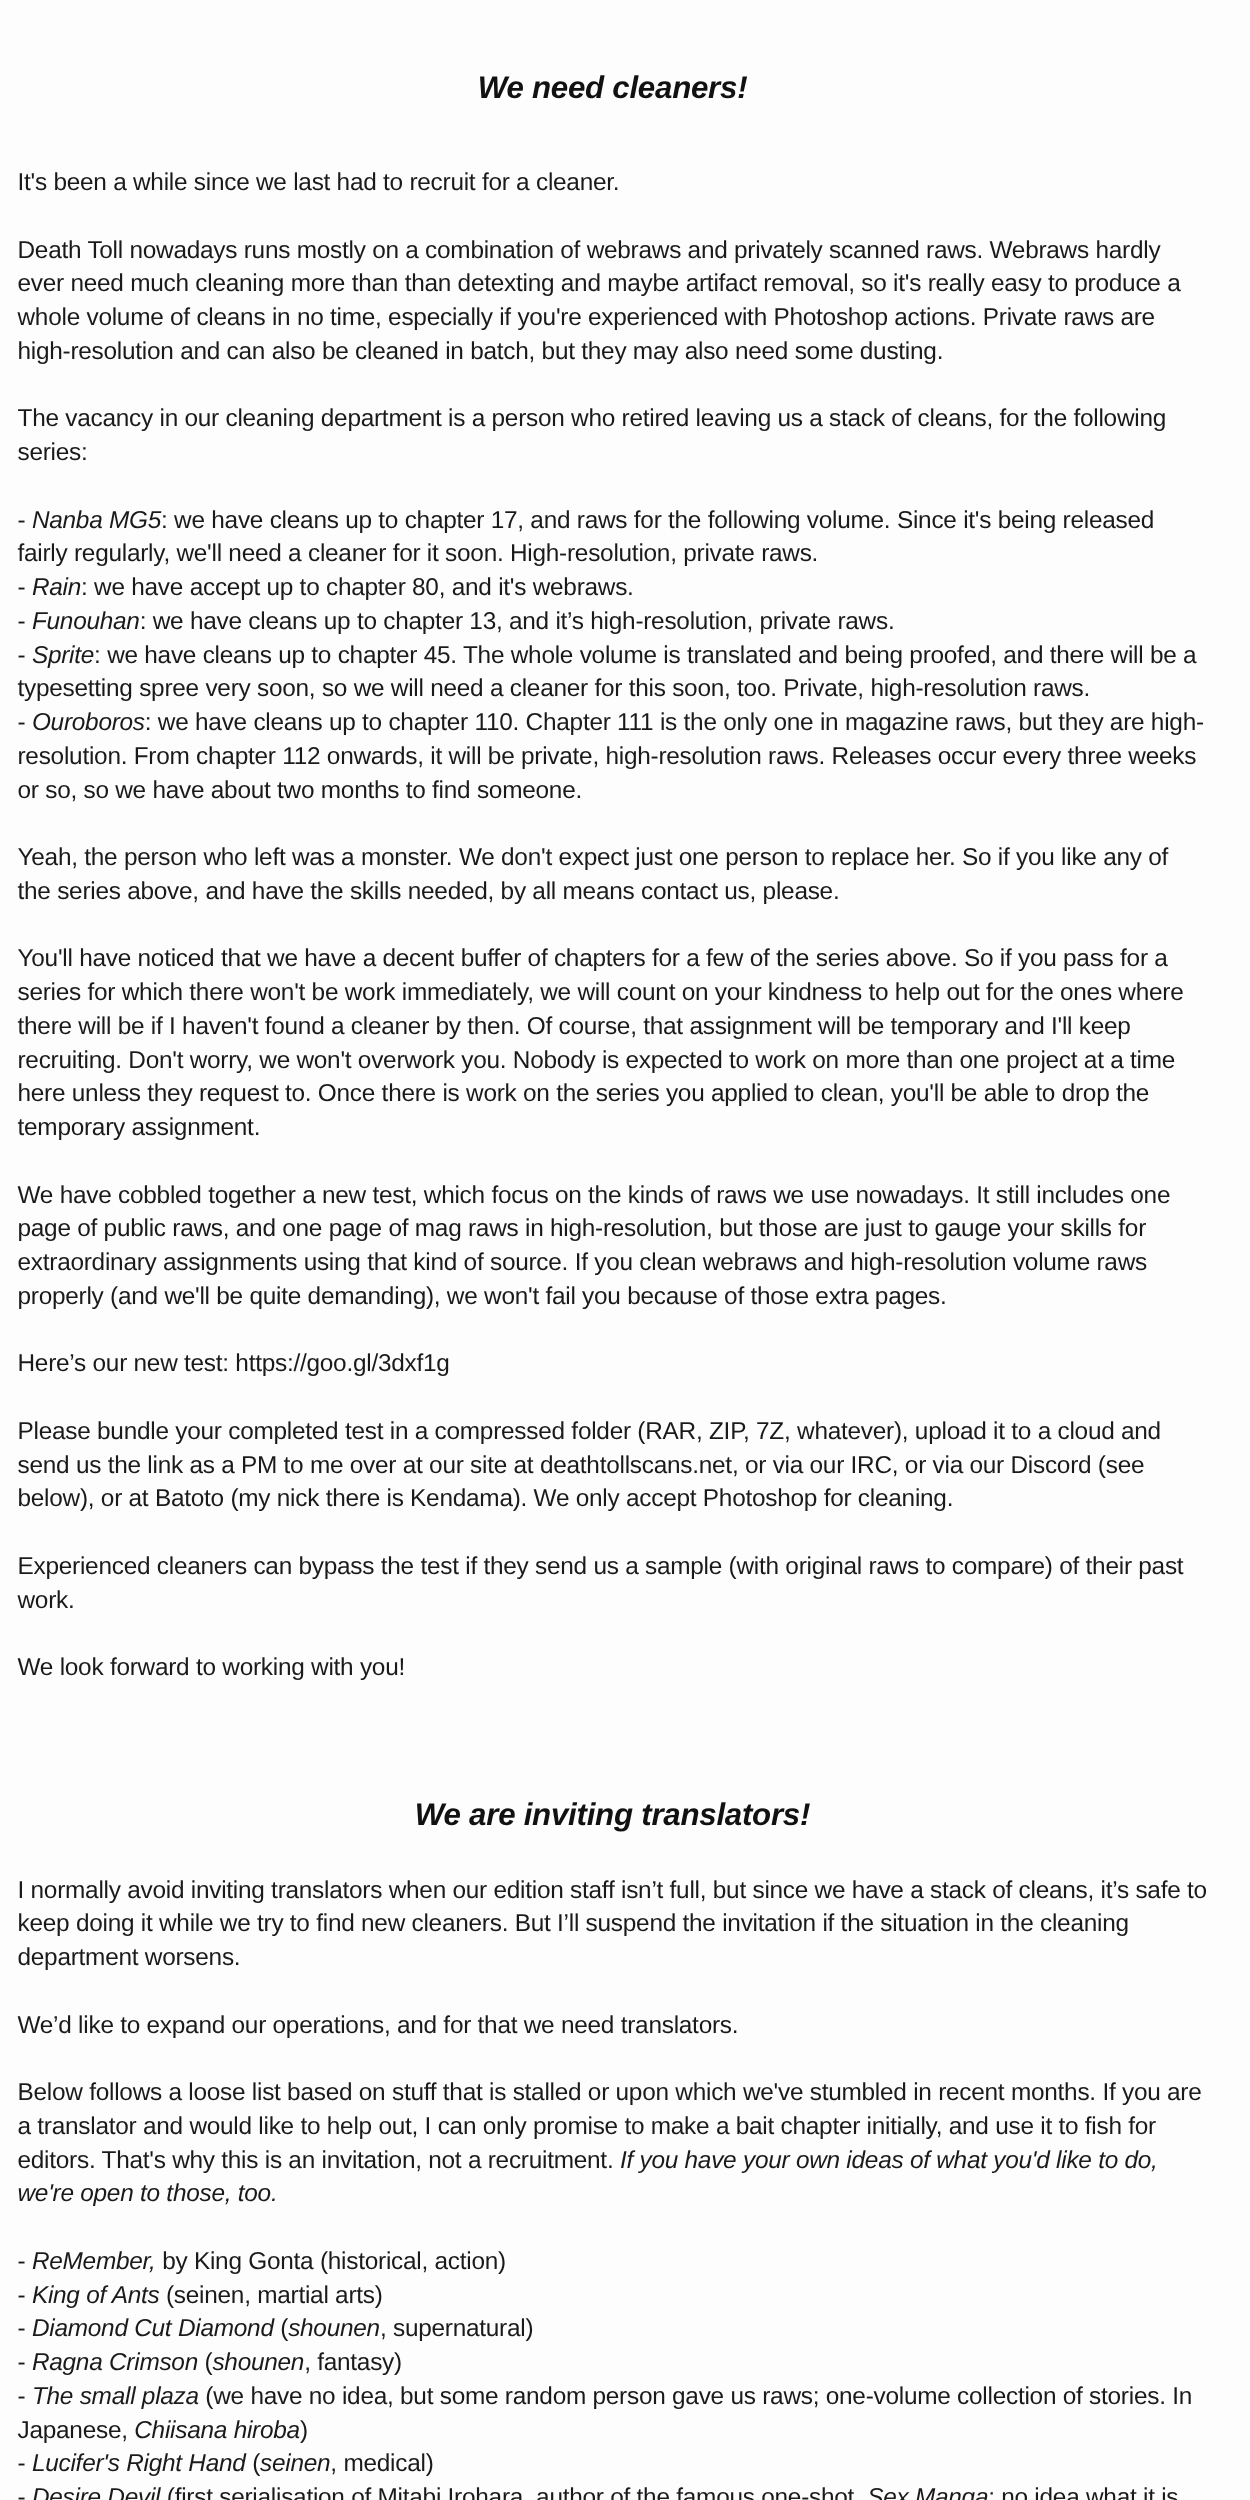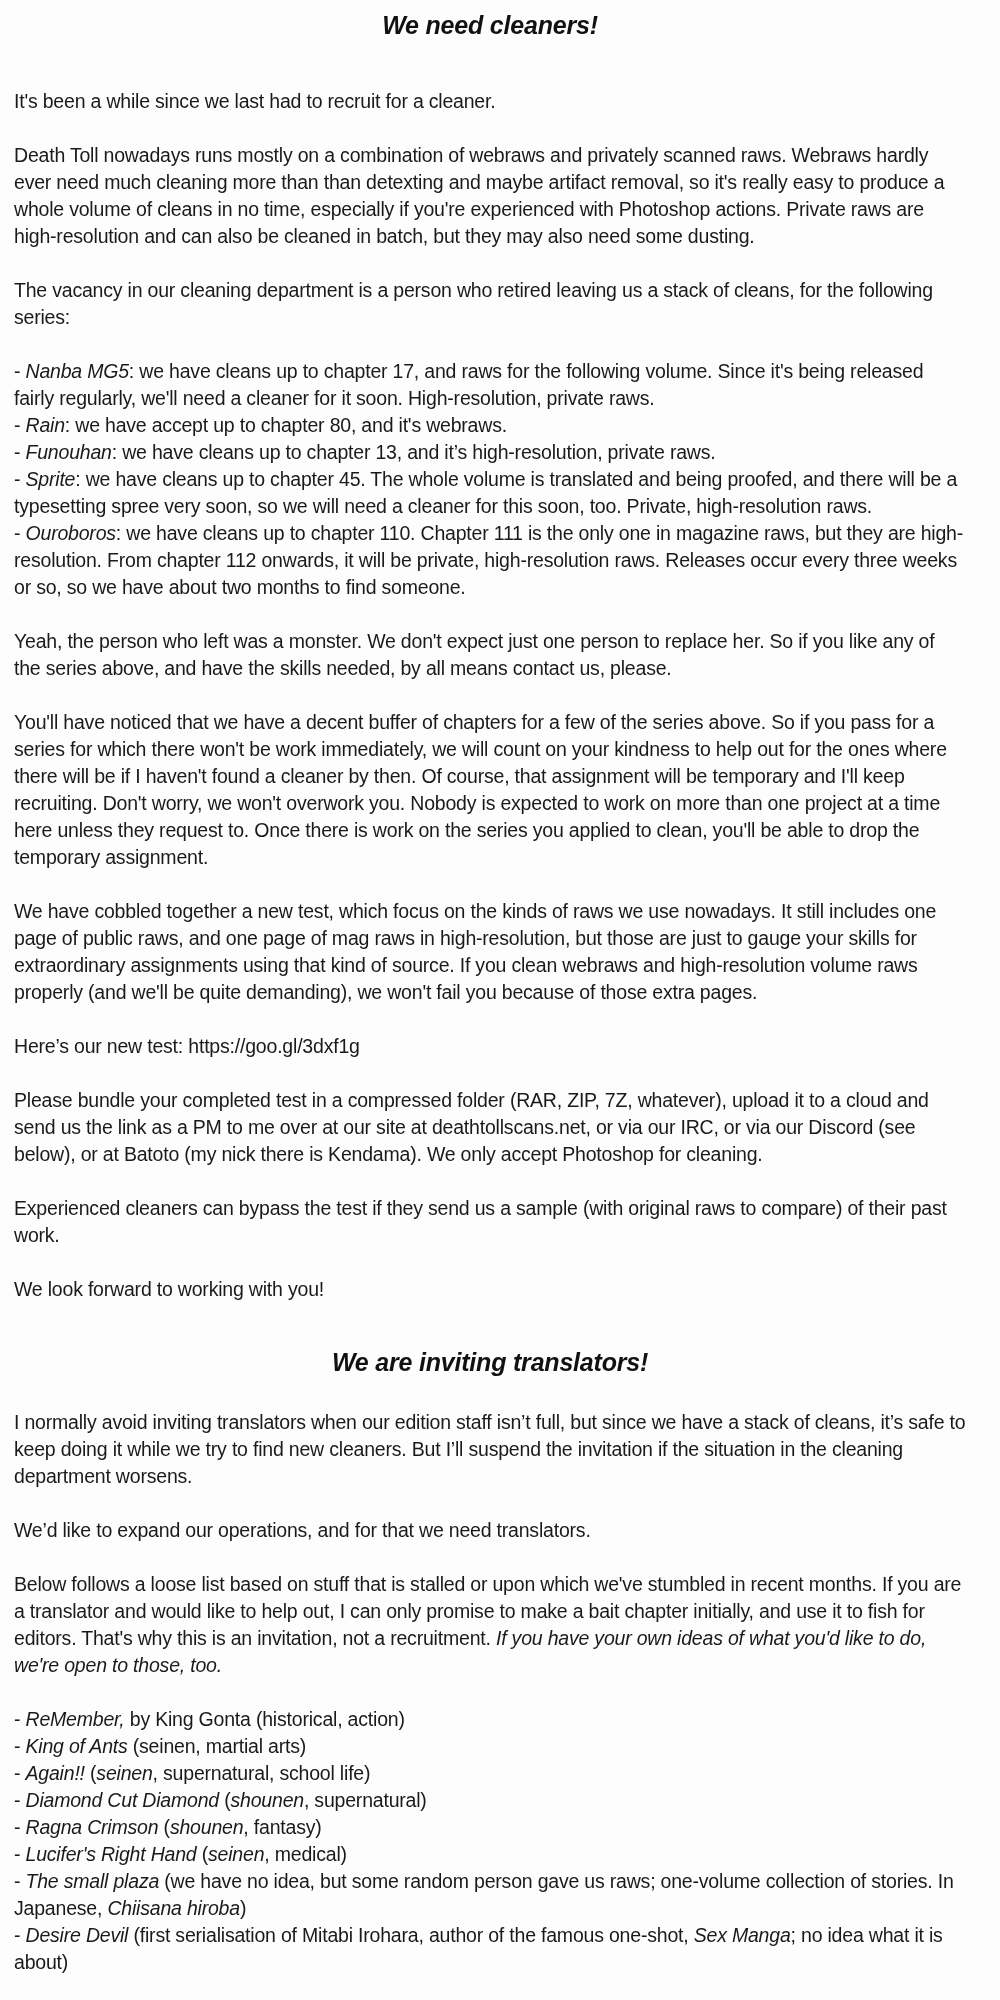--- a/index.html
+++ b/index.html
@@ -20,20 +20,21 @@
   main.post-body {
     padding: 0 34px 0 14px;
     display: flex;
     flex-direction: column;
     gap: 27px;
   }
   section.post-section {
     display: flex;
     flex-direction: column;
     gap: 27px;
+    margin-top: 45px;
   }
   h1.section-heading {
     font-size: 25px;
     line-height: 34px;
     font-weight: bold;
     font-style: italic;
     text-align: center;
     color: #111;
     margin: 0;
   }
@@ -58,21 +59,20 @@
           <div class="list-item"><span>- </span><span class="bi">Sprite</span><span>: we have cleans up to chapter 45. The whole volume is translated and being proofed, and there will be a typesetting spree very soon, so we will need a cleaner for this soon, too. Private, high-resolution raws.</span></div>
           <div class="list-item"><span>- </span><span class="bi">Ouroboros</span><span>: we have cleans up to chapter 110. Chapter 111 is the only one in magazine raws, but they are high-resolution. From chapter 112 onwards, it will be private, high-resolution raws. Releases occur every three weeks or so, so we have about two months to find someone.</span></div>
         </div><p class="para"><span>Yeah, the person who left was a monster. We don't expect just one person to replace her. So if you like any of the series above, and have the skills needed, by all means contact us, please.</span></p><p class="para"><span>You'll have noticed that we have a decent buffer of chapters for a few of the series above. So if you pass for a series for which there won't be work immediately, we will count on your kindness to help out for the ones where there will be if I haven't found a cleaner by then. Of course, that assignment will be temporary and I'll keep recruiting. Don't worry, we won't overwork you. Nobody is expected to work on more than one project at a time here unless they request to. Once there is work on the series you applied to clean, you'll be able to drop the temporary assignment.</span></p><p class="para"><span>We have cobbled together a new test, which focus on the kinds of raws we use nowadays. It still includes one page of public raws, and one page of mag raws in high-resolution, but those are just to gauge your skills for extraordinary assignments using that kind of source. If you clean webraws and high-resolution volume raws properly (and we'll be quite demanding), we won't fail you because of those extra pages.</span></p><p class="para"><span>Here’s our new test: </span><span>https://goo.gl/3dxf1g</span></p><p class="para"><span>Please bundle your completed test in a compressed folder (RAR, ZIP, 7Z, whatever), upload it to a cloud and send us the link as a PM to me over at our site at deathtollscans.net, or via our IRC, or via our Discord (see below), or at Batoto (my nick there is Kendama). We only accept Photoshop for cleaning.</span></p><p class="para"><span>Experienced cleaners can bypass the test if they send us a sample (with original raws to compare) of their past work.</span></p><p class="para"><span>We look forward to working with you!</span></p></div>
   </section>
 
   <section class="post-section">
     <h1 class="section-heading" id="heading-translators">We are inviting translators!</h1>
     <div class="blocks-root" style="display:contents"><p class="para"><span>I normally avoid inviting translators when our edition staff isn’t full, but since we have a stack of cleans, it’s safe to keep doing it while we try to find new cleaners. But I’ll suspend the invitation if the situation in the cleaning department worsens.</span></p><p class="para"><span>We’d like to expand our operations, and for that we need translators.</span></p><p class="para"><span>Below follows a loose list based on stuff that is stalled or upon which we've stumbled in recent months. If you are a translator and would like to help out, I can only promise to make a bait chapter initially, and use it to fish for editors. That's why this is an invitation, not a recruitment. </span><span class="i">If you have your own ideas of what you'd like to do, we're open to those, too.</span></p><div class="series-list">
           <div class="list-item"><span>- </span><span class="bi">ReMember,</span><span> by King Gonta (historical, action)</span></div>
           <div class="list-item"><span>- </span><span class="bi">King of Ants</span><span> (seinen, martial arts)</span></div>
-          <div class="list-item"><span>- </span><span class="bi">Again!!</span><span> (</span><span class="i">seinen</span><span>, supernatural, school life)</span></div>
           <div class="list-item"><span>- </span><span class="bi">Diamond Cut Diamond</span><span> (</span><span class="i">shounen</span><span>, supernatural)</span></div>
           <div class="list-item"><span>- </span><span class="bi">Ragna Crimson</span><span> (</span><span class="i">shounen</span><span>, fantasy)</span></div>
+          <div class="list-item"><span>- </span><span class="bi">The small plaza</span><span> (we have no idea, but some random person gave us raws; one-volume collection of stories. In Japanese, </span><span class="i">Chiisana hiroba</span><span>)</span></div>
           <div class="list-item"><span>- </span><span class="bi">Lucifer's Right Hand</span><span> (</span><span class="i">seinen</span><span>, medical)</span></div>
-          <div class="list-item"><span>- </span><span class="bi">The small plaza</span><span> (we have no idea, but some random person gave us raws; one-volume collection of stories. In Japanese, </span><span class="i">Chiisana hiroba</span><span>)</span></div>
           <div class="list-item"><span>- </span><span class="bi">Desire Devil</span><span> (first serialisation of Mitabi Irohara, author of the famous one-shot, </span><span class="bi">Sex Manga</span><span>; no idea what it is about)</span></div>
         </div></div>
   </section>
 </main>
 
 </body></html>

